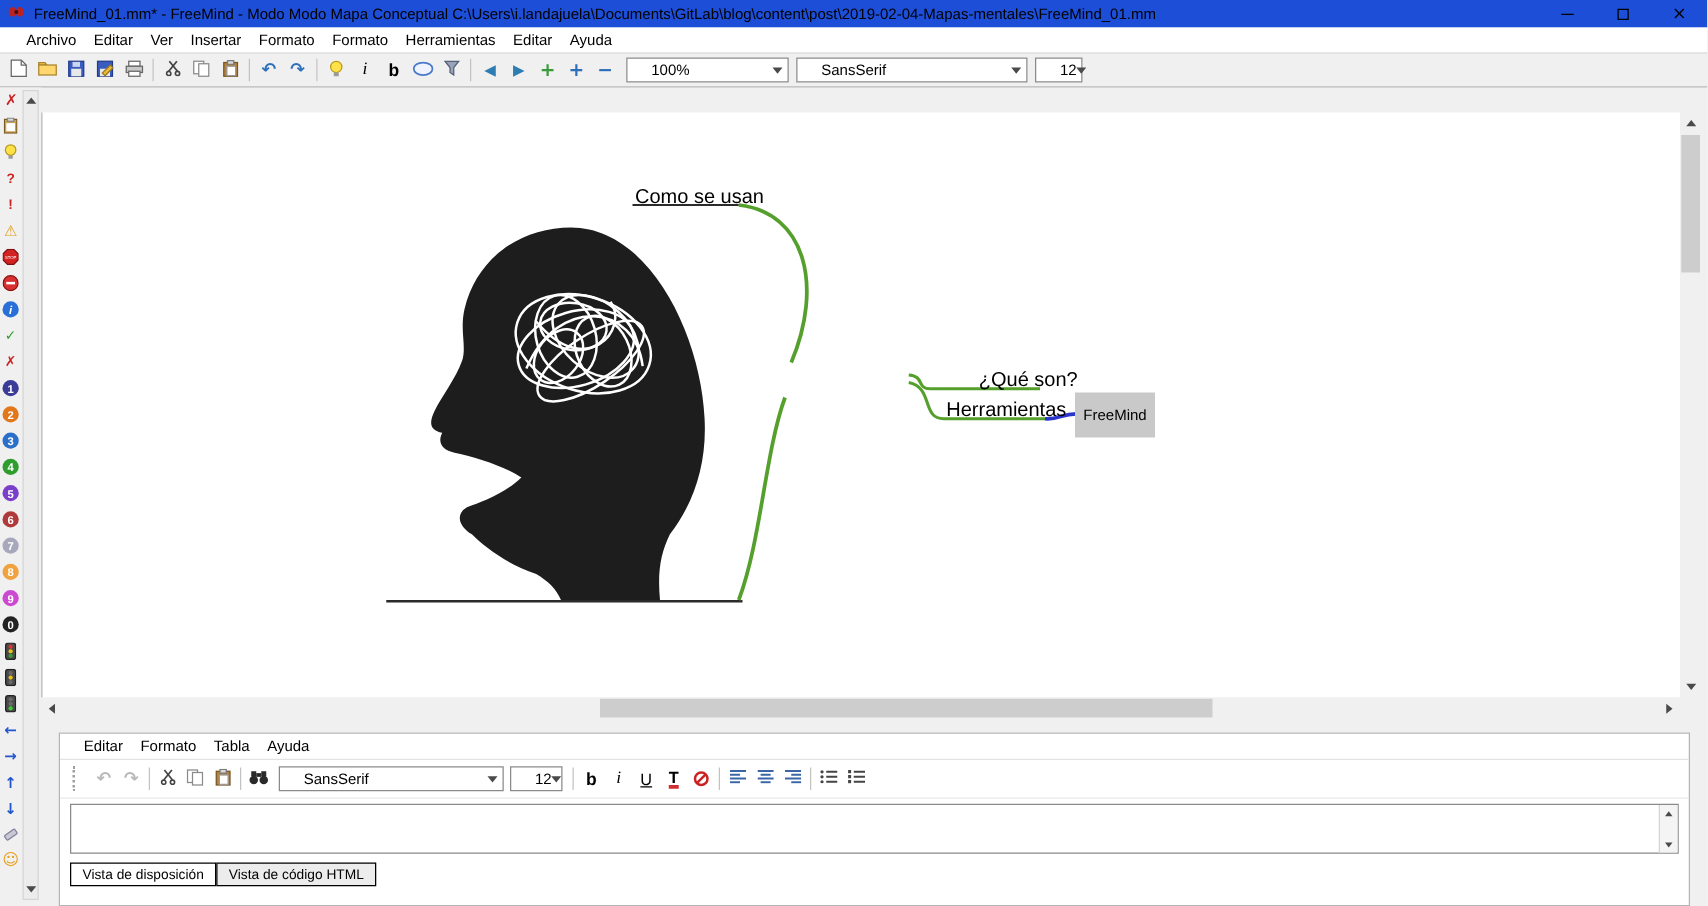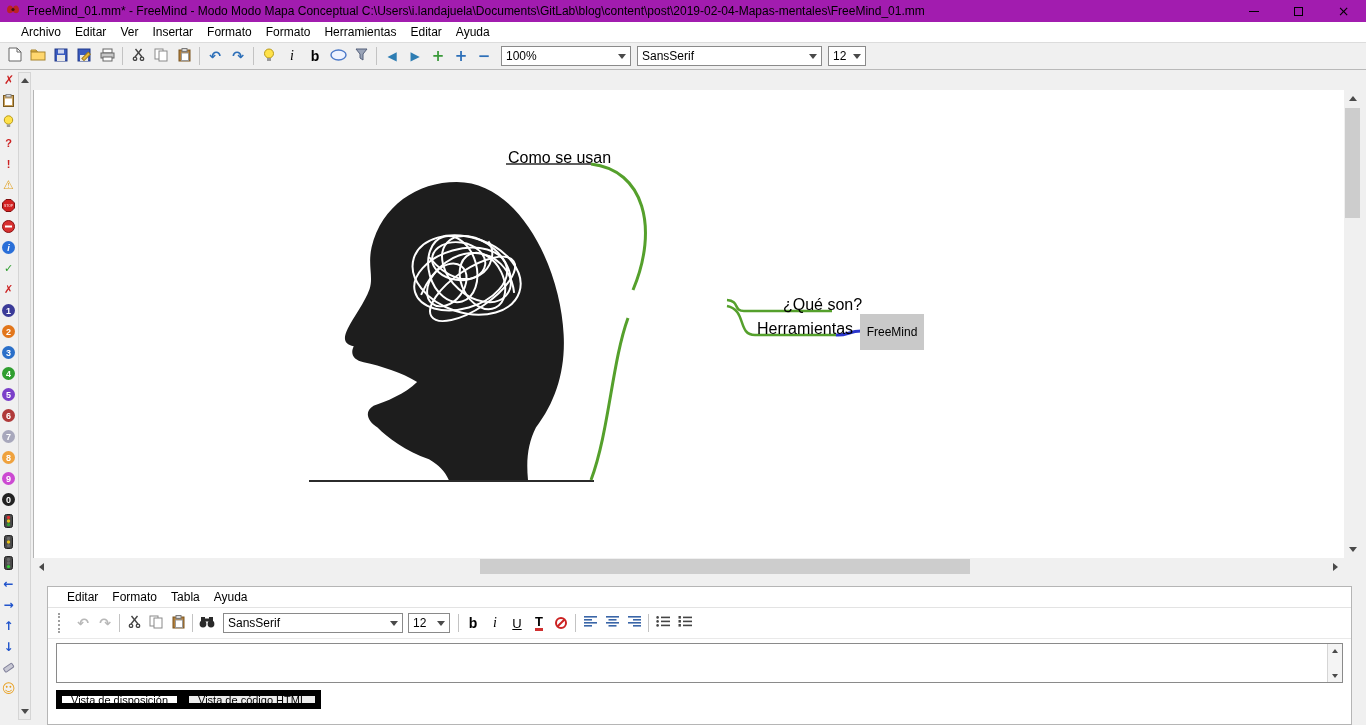--- a/index.html
+++ b/index.html
@@ -1,42 +1,42 @@
 <!DOCTYPE html>
 <html><head>
 <meta charset="utf-8">
 <style>
   html,body{margin:0;padding:0;background:#f0f0f0;}
   #app{position:relative;width:1366px;height:725px;background:#f0f0f0;overflow:hidden;
        font-family:"Liberation Sans","DejaVu Sans",sans-serif;font-size:12px;color:#000;}
   .glyph{font-family:"DejaVu Sans",sans-serif;line-height:1;}
 
   
-  #titlebar{position:absolute;left:0;top:0;width:1366px;height:22px;background:#a21caf;
+  #titlebar{position:absolute;left:0;top:0;width:1366px;height:22px;background:#1d4ed8;
             display:flex;align-items:center;gap:6px;padding-left:5px;box-sizing:border-box;}
   #title-text{font-size:12px;white-space:nowrap;overflow:hidden;}
   #win-controls{position:absolute;right:0;top:0;height:22px;display:flex;}
   .win-btn{width:45px;height:22px;display:flex;align-items:center;justify-content:center;}
   .min-shape{display:block;width:10px;height:1px;background:#000;}
   .max-shape{display:block;width:9px;height:9px;border:1px solid #000;box-sizing:border-box;}
   .close-glyph{font-size:14px;}
 
   
   #menubar{position:absolute;left:0;top:22px;width:1366px;height:20px;background:#fff;
            display:flex;align-items:center;padding-left:14px;box-sizing:border-box;}
   .menu-item{padding:0 7px;height:20px;line-height:20px;}
 
   
   #toolbar{position:absolute;left:0;top:42px;width:1366px;height:28px;background:#f0f0f0;
            border-top:1px solid #dcdcdc;border-bottom:1px solid #b9b9b9;box-sizing:border-box;
            display:flex;align-items:center;padding-left:4px;gap:1px;}
   .tb-btn{width:22px;height:22px;display:flex;align-items:center;justify-content:center;flex:0 0 auto;}
   .tb-sep{width:1px;height:18px;background:#c3c3c3;margin:0 3px;flex:0 0 auto;}
   .combo{height:20px;background:#fff;border:1px solid #8a8a8a;display:flex;align-items:center;
-         justify-content:space-between;padding-left:4px;margin-left:5px;box-sizing:border-box;flex:0 0 auto;}
+         justify-content:space-between;padding-left:19px;margin-left:5px;box-sizing:border-box;flex:0 0 auto;}
   .combo .chev{width:16px;display:flex;justify-content:center;align-items:center;}
   .tri{width:0;height:0;display:block;}
   .tri-down{border-left:4px solid transparent;border-right:4px solid transparent;border-top:5px solid #4a4a4a;}
   .tri-up{border-left:4px solid transparent;border-right:4px solid transparent;border-bottom:5px solid #4a4a4a;}
   .tri-left{border-top:4px solid transparent;border-bottom:4px solid transparent;border-right:5px solid #4a4a4a;}
   .tri-right{border-top:4px solid transparent;border-bottom:4px solid transparent;border-left:5px solid #4a4a4a;}
   .blue{color:#2d6fb8;} .teal{color:#2d7db3;} .green{color:#3a9a3a;} .red{color:#cc2222;}
   .bold{font-weight:bold;} .ital{font-style:italic;font-family:"Liberation Serif","DejaVu Serif",serif;}
 
   
@@ -83,21 +83,21 @@
              border:1px solid #b5b5b5;box-sizing:border-box;}
   #note-menubar{height:20px;display:flex;align-items:center;padding-left:12px;border-bottom:1px solid #e3e3e3;}
   #note-toolbar{height:30px;display:flex;align-items:center;padding-left:8px;border-bottom:1px solid #e9e9e9;}
   .handle{width:6px;height:20px;border-left:2px dotted #9f9f9f;margin:0 6px 0 2px;}
   .gray-glyph{color:#b8b8b8;}
   #note-text{position:relative;margin:4px 8px 0 8px;height:38px;border:1px solid #8a8a8a;background:#fff;}
   #note-text-inner{position:absolute;left:2px;top:2px;right:16px;bottom:2px;font-size:12px;outline:none;}
   #note-mini-scroll{position:absolute;right:0;top:0;width:14px;height:100%;border-left:1px solid #d5d5d5;background:#f4f4f4;}
   .mini-btn{position:absolute;left:0;width:13px;height:13px;display:flex;align-items:center;justify-content:center;}
   #note-tabs{display:flex;margin:7px 0 0 8px;}
-  .ntab{height:19px;padding:0 9px;border:6px solid #000000;display:flex;align-items:center;
+  .ntab{height:19px;padding:0 9px;border:1px solid #000000;display:flex;align-items:center;
         font-size:11px;background:#ececec;box-sizing:border-box;}
   .ntab.active{background:#fff;}
   .color-T{font-weight:bold;border-bottom:3px solid #d03030;line-height:1;}
   .nocolor{width:12px;height:12px;border:2px solid #c22;border-radius:50%;position:relative;box-sizing:border-box;}
   .nocolor::after{content:"";position:absolute;left:-1px;top:3px;width:10px;height:2px;background:#c22;transform:rotate(-45deg);}
   .under{text-decoration:underline;}
 </style>
 </head>
 <body>
 

